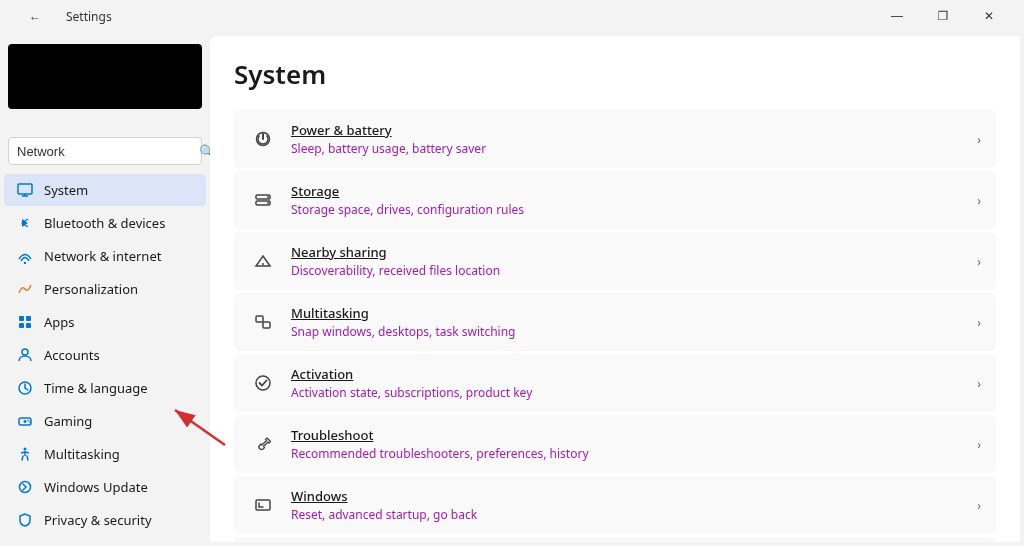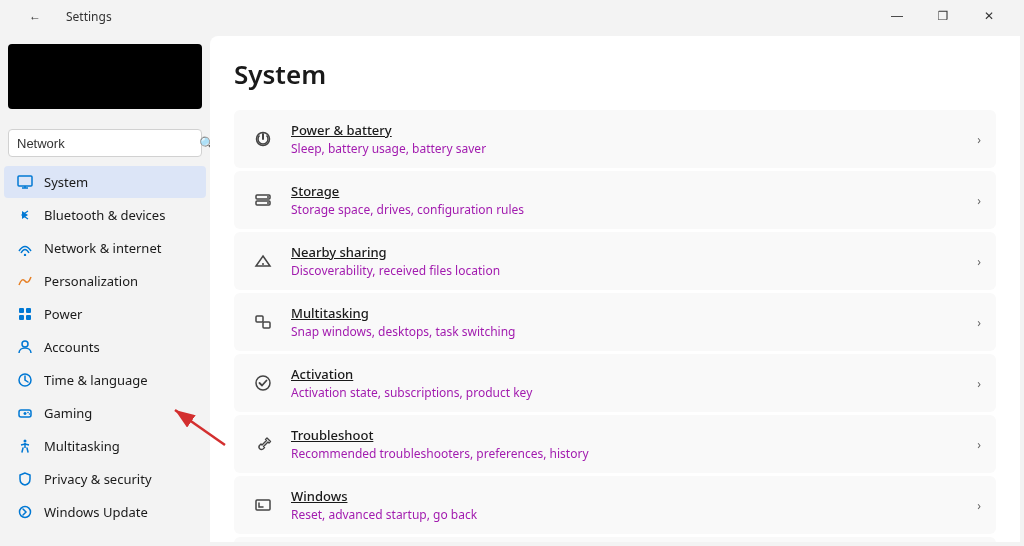--- a/index.html
+++ b/index.html
@@ -58,21 +58,21 @@
       overflow-y: auto;
     }
     .sidebar-profile {
       background: #000;
       height: 65px;
       margin: 4px 8px 12px 8px;
       border-radius: 4px;
     }
     .search-box {
       display: flex;
-      margin: 8px 8px 8px 8px;
+      margin: 16px 8px 8px 8px;
       background: #fff;
       border: 1px solid #d1d1d1;
       border-radius: 4px;
       padding: 4px 8px;
       gap: 6px;
     }
     .search-box input {
       border: none;
       outline: none;
       font-size: 13px;
@@ -230,21 +230,21 @@
     </div>
         <div class="nav-item">
       <span class="nav-icon">
             <svg width="16" height="16" viewBox="0 0 16 16" fill="none">
               <rect x="2" y="2" width="5" height="5" rx="1" fill="#0078d4"></rect>
               <rect x="9" y="2" width="5" height="5" rx="1" fill="#0078d4"></rect>
               <rect x="2" y="9" width="5" height="5" rx="1" fill="#0078d4"></rect>
               <rect x="9" y="9" width="5" height="5" rx="1" fill="#0078d4"></rect>
             </svg>
           </span>
-      <span class="nav-label">Power</span>
+      <span class="nav-label">Apps</span>
     </div>
         <div class="nav-item">
       <span class="nav-icon">
             <svg width="16" height="16" viewBox="0 0 16 16" fill="none">
               <circle cx="8" cy="5" r="3" stroke="#0078d4" stroke-width="1.5"></circle>
               <path d="M2 14c0-3 2.7-5 6-5s6 2 6 5" stroke="#0078d4" stroke-width="1.5" fill="none"></path>
             </svg>
           </span>
       <span class="nav-label">Accounts</span>
     </div>
@@ -277,33 +277,33 @@
               <path d="M4 7l4-1 4 1" stroke="#0078d4" stroke-width="1.5" fill="none"></path>
               <path d="M6 10l-1 4" stroke="#0078d4" stroke-width="1.5" stroke-linecap="round"></path>
               <path d="M10 10l1 4" stroke="#0078d4" stroke-width="1.5" stroke-linecap="round"></path>
             </svg>
           </span>
       <span class="nav-label">Multitasking</span>
     </div>
         <div class="nav-item">
       <span class="nav-icon">
             <svg width="16" height="16" viewBox="0 0 16 16" fill="none">
-              <path d="M8 2L3 4v4c0 3.5 2.5 5.5 5 6 2.5-.5 5-2.5 5-6V4z" stroke="#0078d4" stroke-width="1.5" fill="none"></path>
-            </svg>
-          </span>
-      <span class="nav-label">Privacy &amp; security</span>
-    </div>
-        <div class="nav-item">
-      <span class="nav-icon">
-            <svg width="16" height="16" viewBox="0 0 16 16" fill="none">
               <circle cx="8" cy="8" r="5.5" stroke="#0078d4" stroke-width="1.5"></circle>
               <path d="M6 5l3 3-3 3" stroke="#0078d4" stroke-width="1.5" stroke-linecap="round" fill="none"></path>
             </svg>
           </span>
       <span class="nav-label">Windows Update</span>
+    </div>
+        <div class="nav-item">
+      <span class="nav-icon">
+            <svg width="16" height="16" viewBox="0 0 16 16" fill="none">
+              <path d="M8 2L3 4v4c0 3.5 2.5 5.5 5 6 2.5-.5 5-2.5 5-6V4z" stroke="#0078d4" stroke-width="1.5" fill="none"></path>
+            </svg>
+          </span>
+      <span class="nav-label">Privacy &amp; security</span>
     </div>
       </div>
   </div>
 
   <div class="main-panel">
     <div class="page-title">System</div>
     <div class="settings-list" id="settings-list">
         <div class="settings-item">
       <div class="settings-item-icon">
             <svg width="18" height="18" viewBox="0 0 18 18" fill="none">

